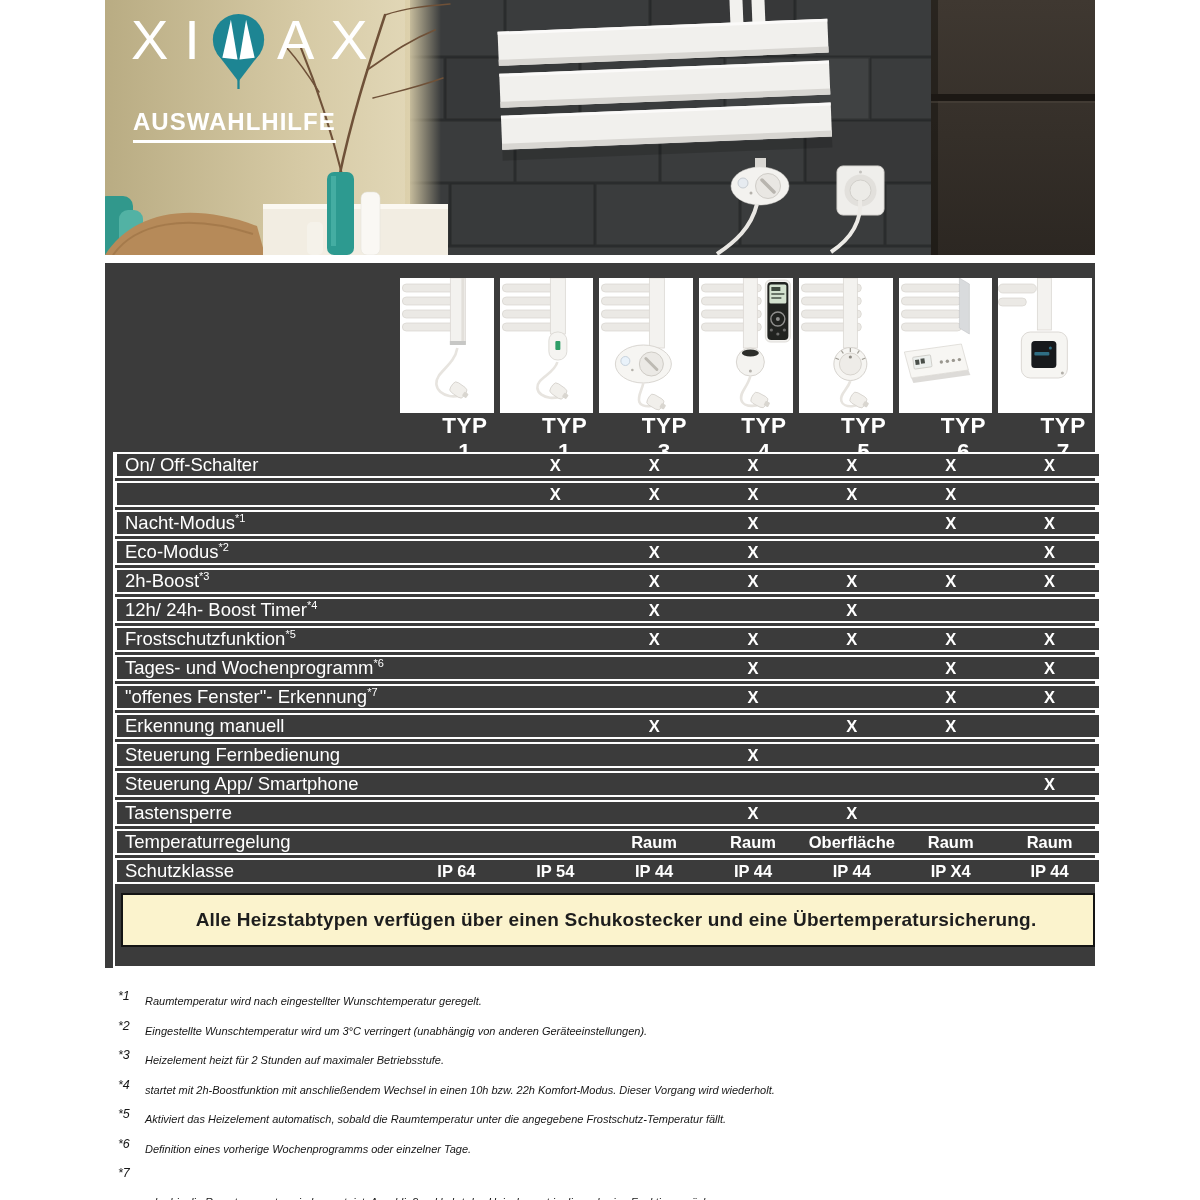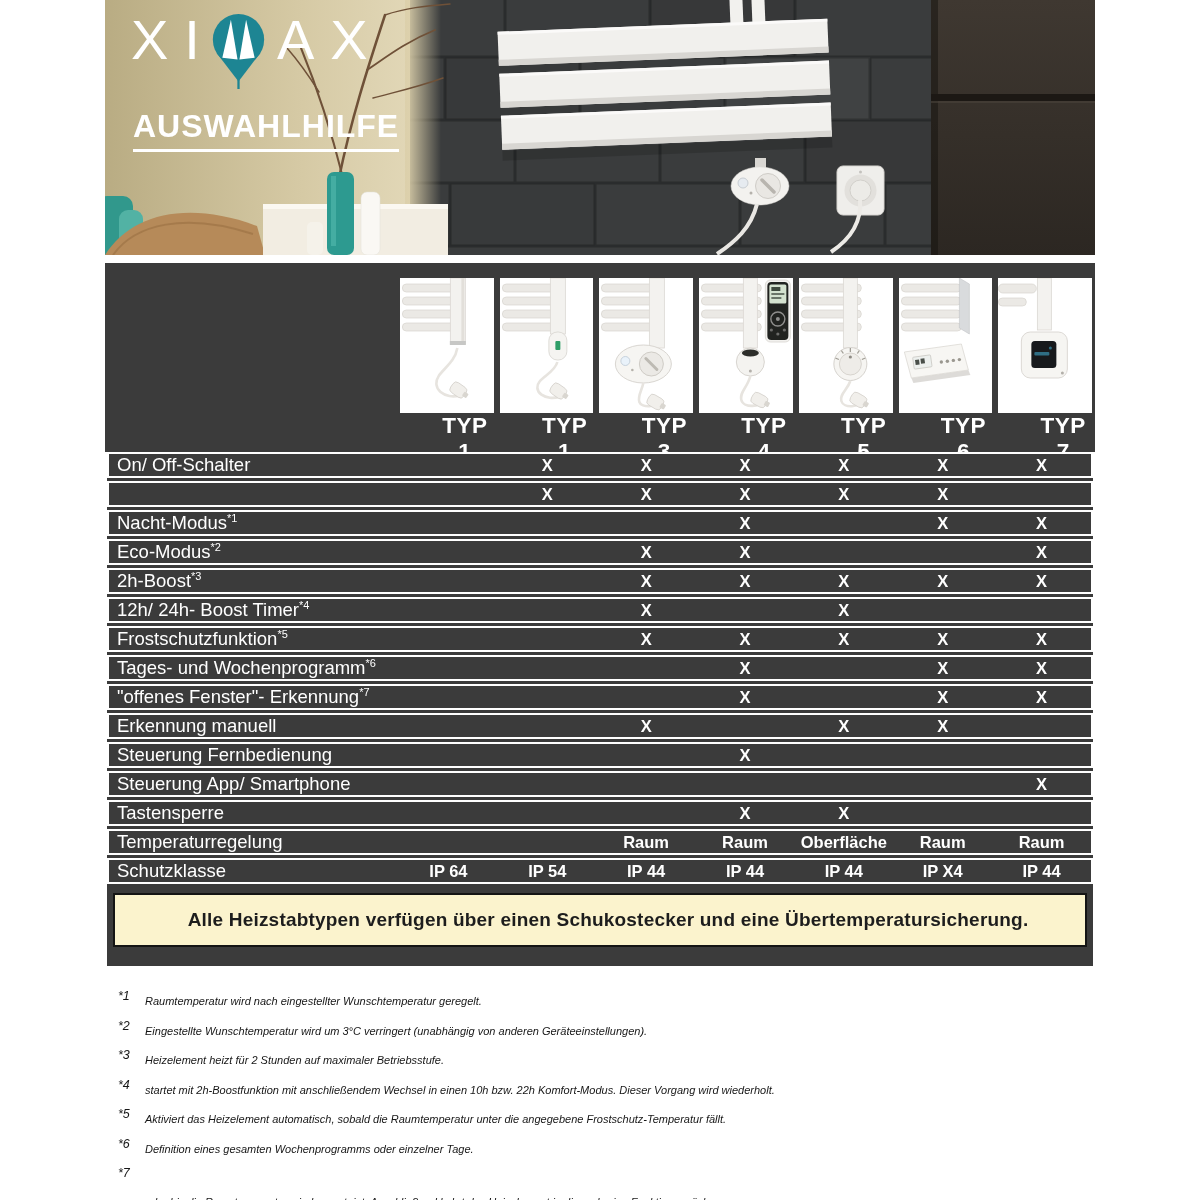--- a/index.html
+++ b/index.html
@@ -5,37 +5,37 @@
   html,body{margin:0;padding:0;background:#fff;}
   .page{position:relative;width:1200px;height:1200px;background:#fff;overflow:hidden;
         font-family:"Liberation Sans",sans-serif;}
 
   
   .photo{position:absolute;left:105px;top:0;width:990px;height:255px;overflow:hidden;background:#c9bd97;}
   .photo > svg{position:absolute;left:0;top:0;display:block;}
   .logo{position:absolute;left:26px;top:12px;display:flex;align-items:flex-start;
         color:#fff;font-size:56px;font-weight:400;letter-spacing:16px;line-height:1;}
   .logo-m{width:57px;height:78px;margin:0 10px 0 -6px;flex:none;}
-  .eyebrow{position:absolute;left:28px;top:108px;color:#fff;font-size:32px;font-weight:bold;
+  .eyebrow{position:absolute;left:28px;top:108px;color:#fff;font-size:24px;font-weight:bold;
            letter-spacing:1px;border-bottom:3px solid #fff;padding-bottom:4px;}
   .big-title{position:absolute;left:28px;top:148px;color:#fff;font-size:31px;font-weight:bold;
              line-height:46px;letter-spacing:.5px;}
 
   
   .block{position:absolute;left:105px;top:263px;width:990px;height:705px;background:#3b3b3b;}
   .prod-row{position:absolute;left:0;top:15px;width:990px;height:135px;
             display:grid;grid-template-columns:292px repeat(7,1fr);}
   .prod-cell{padding:0 3px;}
   .prod-box{width:100%;height:135px;background:#fff;}
   .prod-box svg{display:block;width:100%;height:135px;}
   .typ-row{position:absolute;left:0;top:150px;width:990px;height:39px;
            display:grid;grid-template-columns:292px repeat(7,1fr);align-items:center;gap:36px;}
   .typ-cell{text-align:center;color:#fff;font-weight:bold;font-size:22.5px;letter-spacing:.5px;}
 
-  .rows-wrap{position:absolute;left:0;top:189px;width:990px;height:516px;box-sizing:border-box;
+  .rows-wrap{position:absolute;left:8px;top:189px;width:990px;height:516px;box-sizing:border-box;
              border-left:2px solid #fff;border-right:2px solid #fff;border-bottom:2px solid #fff;}
   .frow{display:grid;grid-template-columns:290px repeat(7,1fr);height:22px;
         border:2px solid #fff;margin-bottom:3px;align-items:center;background:#3b3b3b;}
   .flabel{padding-left:8px;color:#fff;font-size:18.5px;white-space:nowrap;overflow:hidden;}
   .flabel sup{font-size:11px;letter-spacing:0;}
   .fcell{text-align:center;color:#fff;font-weight:bold;font-size:16.5px;white-space:nowrap;}
   .note{margin:9px 6px 0 6px;height:50px;border:2px solid #141414;background:#fbf3cd;
         display:flex;align-items:center;justify-content:center;
         font-weight:bold;font-size:19px;color:#1d1d1d;letter-spacing:.2px;padding-left:16px;}
 
@@ -517,21 +517,21 @@
     <div class="fn">
       <span class="fn-marker">*4</span>
       <span class="fn-text">startet mit 2h-Boostfunktion mit anschließendem Wechsel in einen 10h bzw. 22h Komfort-Modus. Dieser Vorgang wird wiederholt.</span>
     </div>
     <div class="fn">
       <span class="fn-marker">*5</span>
       <span class="fn-text">Aktiviert das Heizelement automatisch, sobald die Raumtemperatur unter die angegebene Frostschutz-Temperatur fällt.</span>
     </div>
     <div class="fn">
       <span class="fn-marker">*6</span>
-      <span class="fn-text">Definition eines gesamten Wochenprogramms oder einzelner Tage.</span>
+      <span class="fn-text">Definition eines vorherige Wochenprogramms oder einzelner Tage.</span>
     </div>
     <div class="fn">
       <span class="fn-marker">*7</span>
     </div>
     <div class="fn">
       <span class="fn-marker"></span>
       <span class="fn-text">oder bis die Raumtemperatur wieder ansteigt. Anschließend kehrt das Heizelement in die vorherige Funktion zurück.</span>
     </div>
   </div>
 

